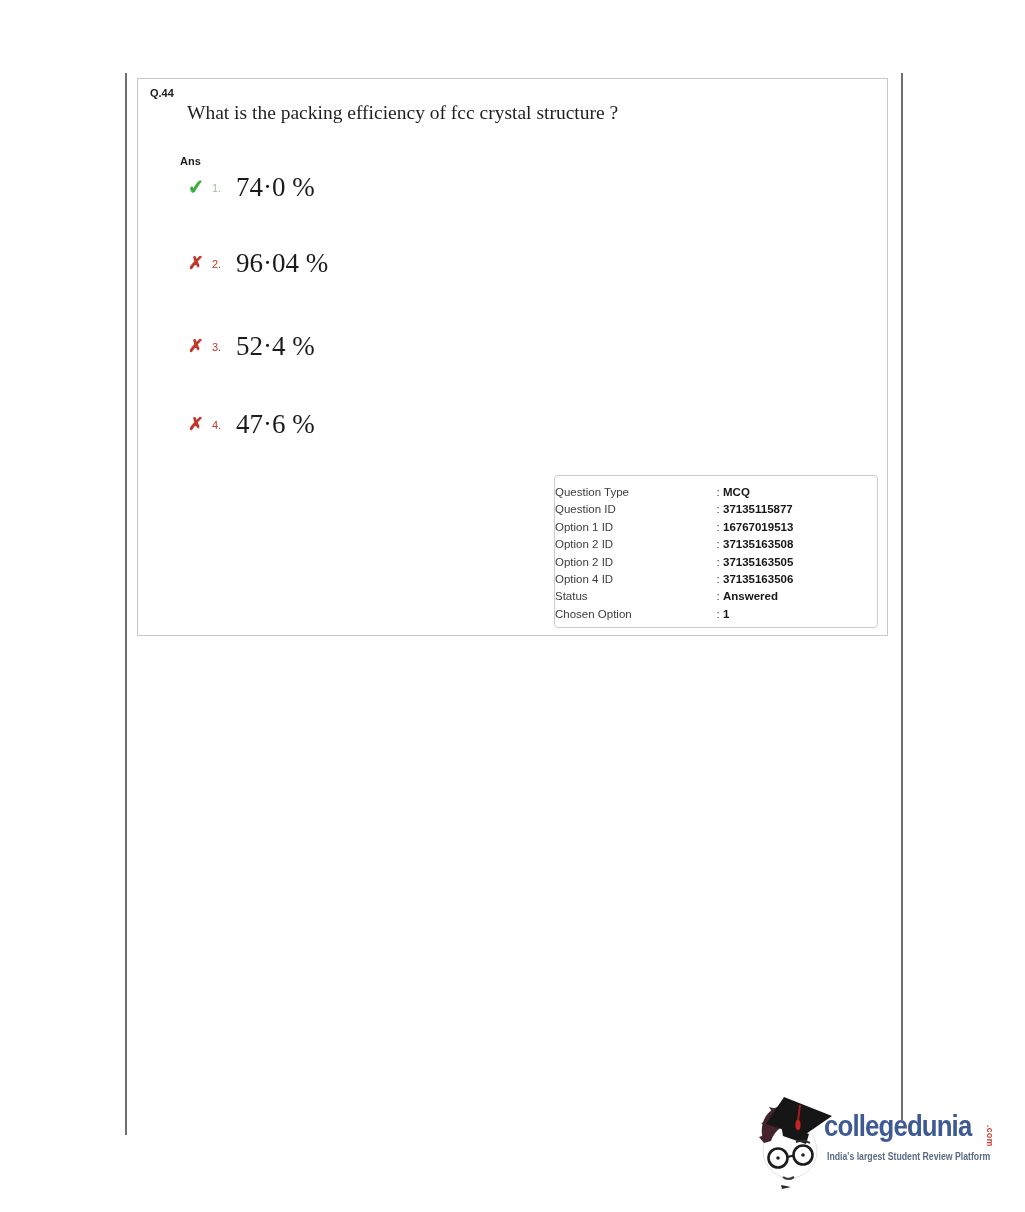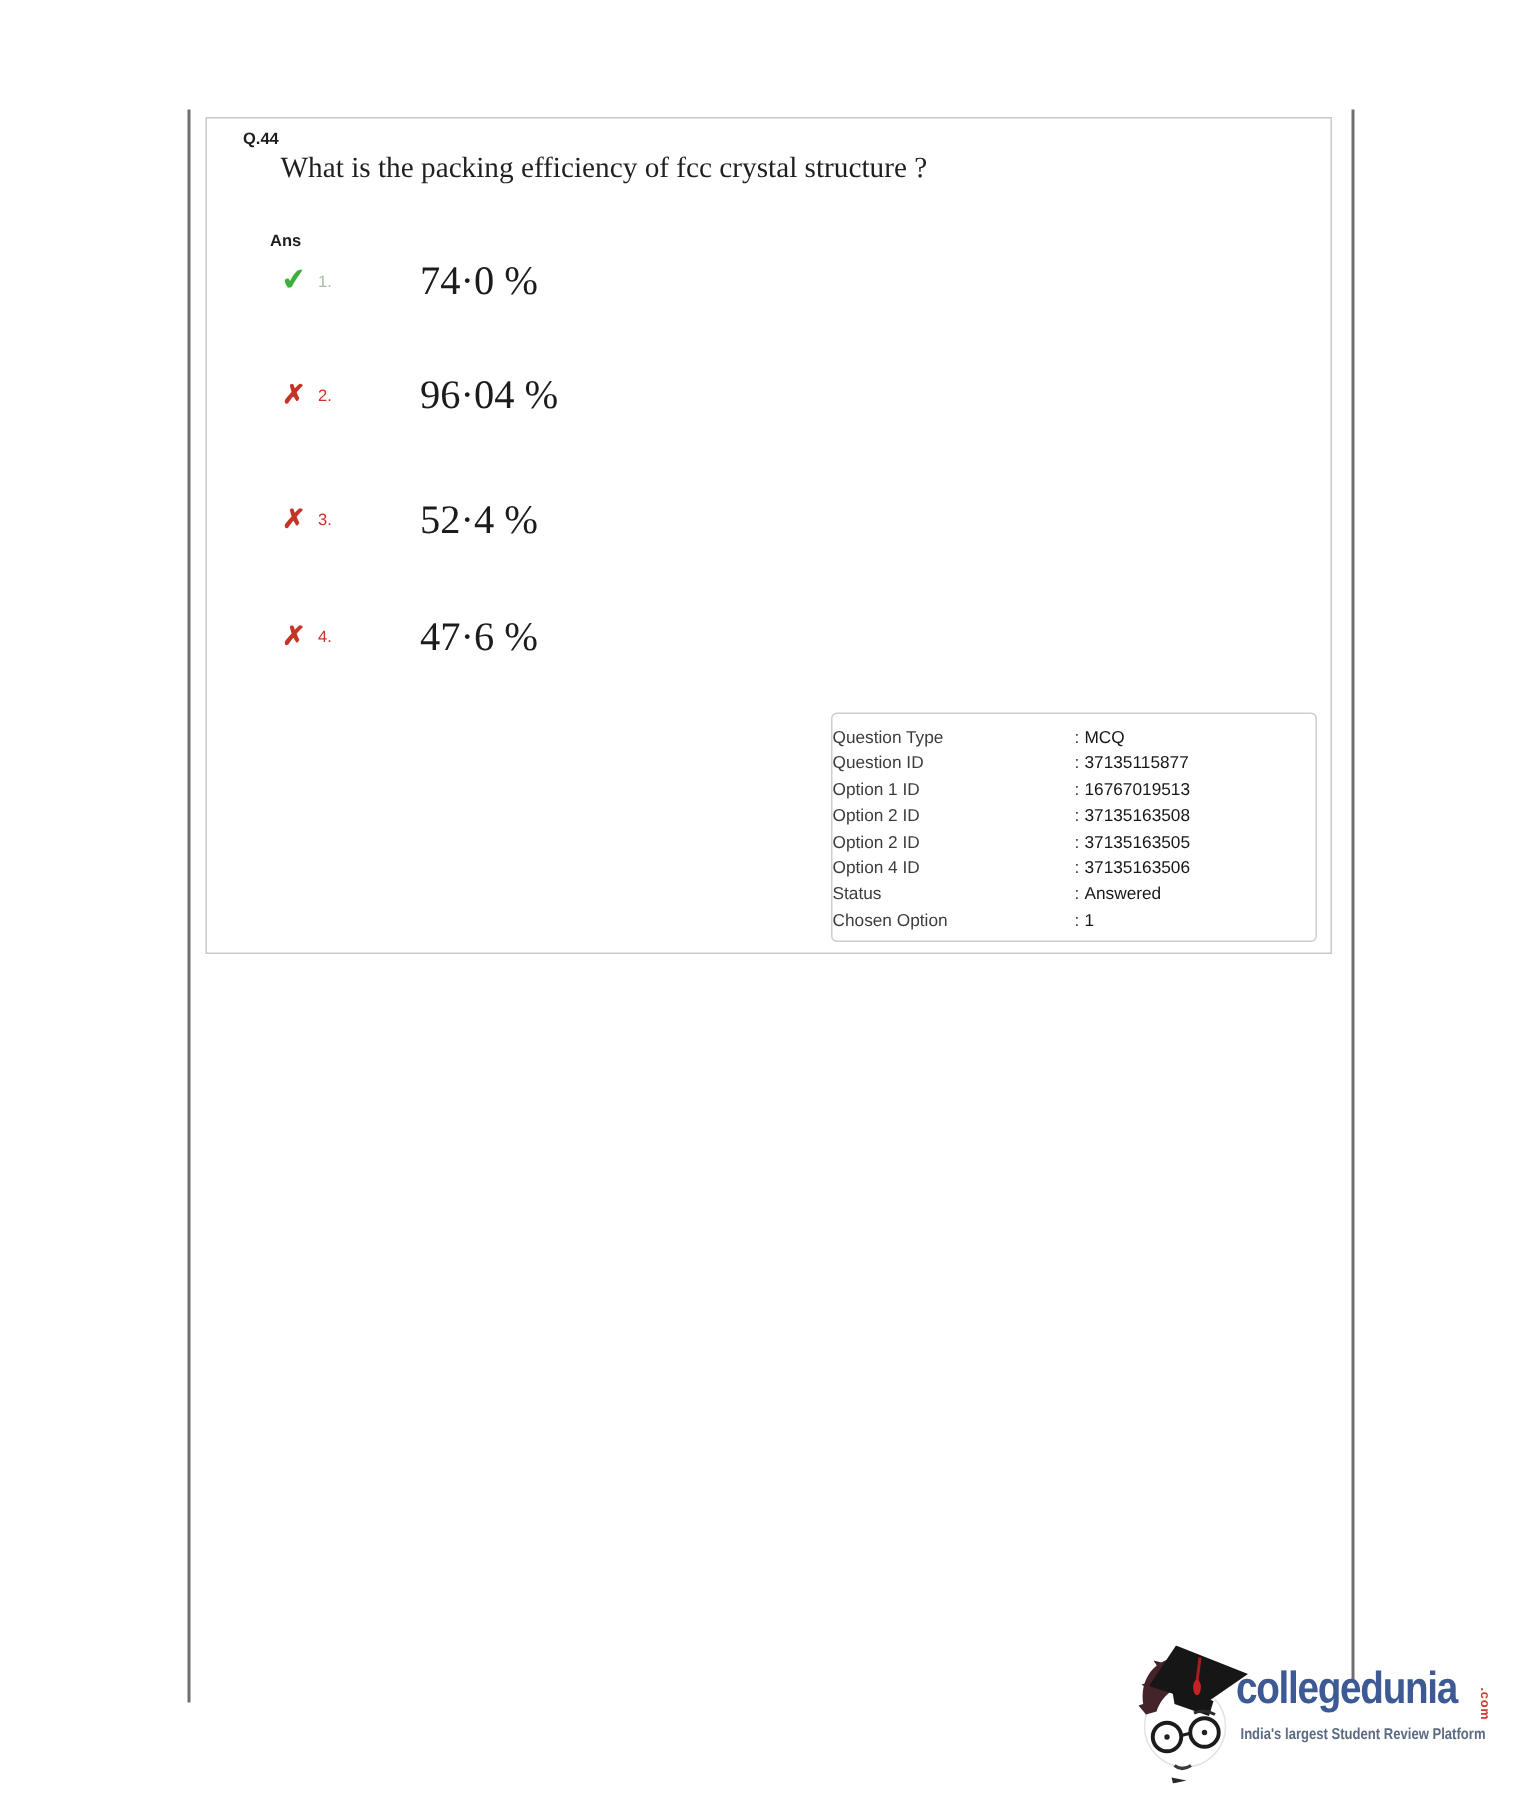--- a/index.html
+++ b/index.html
@@ -8,45 +8,45 @@
   .page { position:relative; width:1025px; height:1212px; background:#fff; }
 
   
   .vline { position:absolute; width:2px; background:#6f6f6f; }
   .vline.left  { left:125px; top:73px; height:1062px; }
   .vline.right { left:901px; top:73px; height:1047px; }
 
   
   .qbox { position:absolute; left:137px; top:78px; width:751px; height:558px;
           border:1px solid #c8c8c8; background:#fff; }
-  .qnum { position:absolute; left:24px; top:8px; font-size:11px; font-weight:bold; color:#1d1d1d; }
+  .qnum { position:absolute; left:12px; top:8px; font-size:11px; font-weight:bold; color:#1d1d1d; }
   .qtext { position:absolute; left:49px; top:23px; font-family:"Liberation Serif", serif;
            font-size:19.5px; color:#1f1f1f; white-space:nowrap;text-align:center; }
   .ans  { position:absolute; left:9px; top:76px; font-size:11px; font-weight:bold; color:#1d1d1d;margin-left:33px; }
 
   .opt-row { position:absolute; left:46px; height:34px; display:flex; align-items:center; }
   .opt-row.r1 { top:91px; }
   .opt-row.r2 { top:167px; }
   .opt-row.r3 { top:250px; }
   .opt-row.r4 { top:328px; }
   .opt-icon { width:24px; text-align:center; font-size:20px; line-height:1; }
   .opt-row.correct   .opt-icon { color:#3cae3c; text-shadow:0 0 1px #8fd48f; transform:rotate(-6deg); }
   .opt-row.incorrect .opt-icon { color:#c43527; font-weight:bold; transform:rotate(4deg); font-size:18px; }
   .opt-num { font-size:11px; margin:0 12px 0 4px; min-width:12px; margin-top:2px; }
   .opt-row.correct   .opt-num { color:#a4bda4; }
   .opt-row.incorrect .opt-num { color:#c43527; }
-  .opt-text { font-family:"Liberation Serif", serif; font-size:27px; color:#1c1c1c; white-space:nowrap;margin-left:44px; }
+  .opt-text { font-family:"Liberation Serif", serif; font-size:27px; color:#1c1c1c; white-space:nowrap; }
 
   
   .meta { position:absolute; left:416px; top:396px; width:324px; height:153px;
           border:1px solid #cdcdcd; border-radius:4px; background:#fff; padding-top:8px; }
   .meta-row { display:flex; line-height:17.4px; font-size:11.5px; }
   .meta-label { flex:0 0 158px; text-align:left; color:#3c3c3c; }
   .meta-sep { width:10px; text-align:center; color:#3c3c3c; }
-  .meta-value { font-weight:normal; color:#161616; }
+  .meta-value { font-weight:bold; color:#161616; }
 
   
   .logo { position:absolute; left:757px; top:1097px; width:250px; height:95px; }
   .mascot { position:absolute; left:0; top:0; }
   .brand { position:absolute; left:67px; top:12px; font-size:30px; font-weight:bold;
            color:#3d5a94; letter-spacing:-1px; white-space:nowrap;
            transform:scaleX(0.86); transform-origin:left top; }
   .brand-tld { position:absolute; left:228px; top:28px; font-size:8.5px; font-weight:bold;
                color:#cc3b30; writing-mode:vertical-rl; letter-spacing:0.5px; }
   .tagline { position:absolute; left:70px; top:53px; font-size:10.5px; font-weight:bold;

